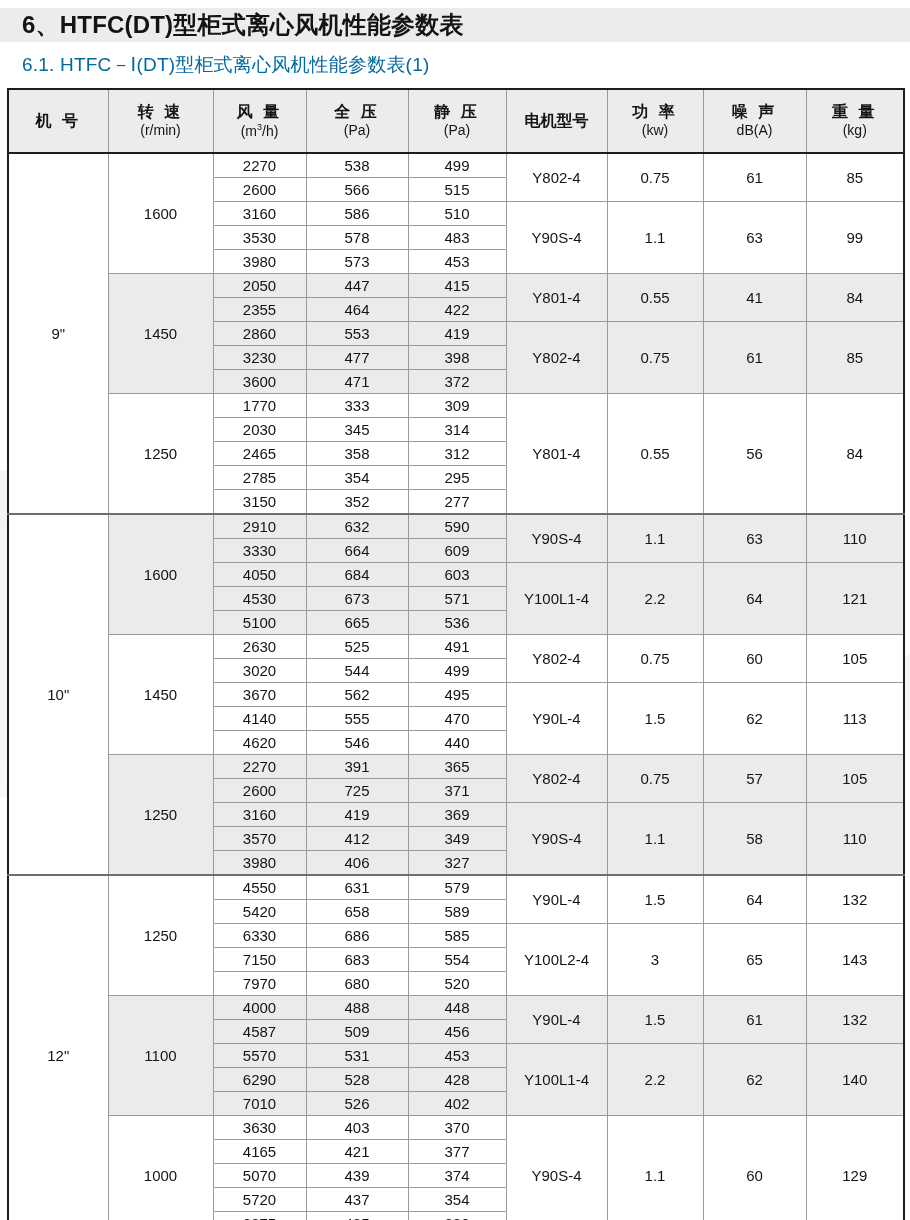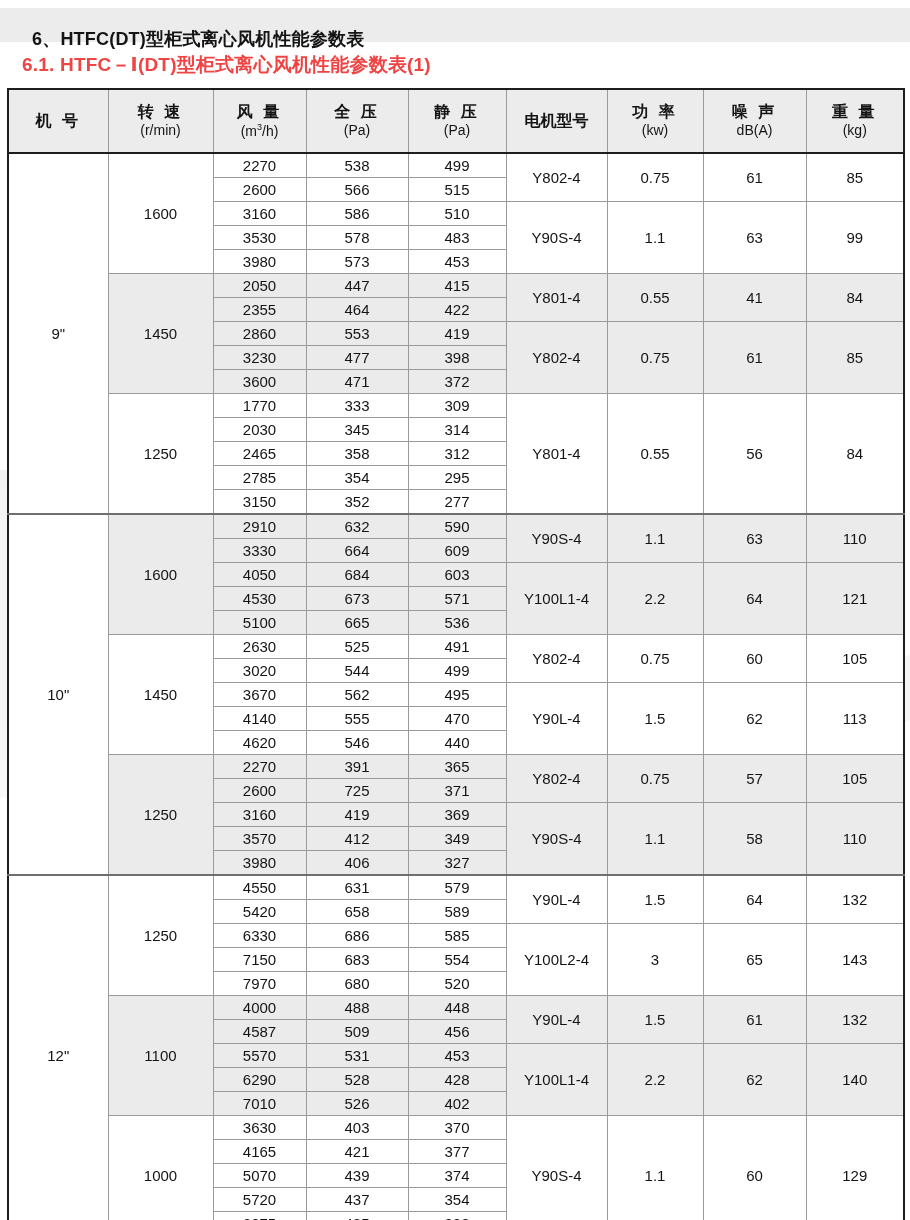--- a/index.html
+++ b/index.html
@@ -29,28 +29,28 @@
   .wm5{left:0px;top:560px;width:300px;height:200px;
        background:#f4f4f4;opacity:.7;
        clip-path:polygon(0 0,100% 38%,100% 100%,0 100%);}
 
   
   .title-band{
     position:absolute;left:0;top:8px;width:910px;height:34px;
     background:#ececec;z-index:1;
   }
   .title-main{
-    position:absolute;left:32px;top:9px;z-index:2;
-    font-size:18px;font-weight:bold;letter-spacing:.2px;
-    line-height:32px;white-space:nowrap;color:#141414;margin-top:14px;
+    position:absolute;left:22px;top:9px;z-index:2;
+    font-size:24px;font-weight:bold;letter-spacing:.2px;
+    line-height:32px;white-space:nowrap;color:#141414;
   }
   .title-sub{
     position:absolute;left:22px;top:52px;z-index:2;
-    font-size:19px;font-weight:bold;letter-spacing:.2px;
-    line-height:26px;white-space:nowrap;color:#ef4444;
+    font-size:19px;font-weight:normal;letter-spacing:.2px;
+    line-height:26px;white-space:nowrap;color:#0369a1;
   }
 
   
   .tbl-wrap{position:absolute;left:7px;top:88px;width:896px;z-index:2;}
   table.perf{
     border-collapse:collapse;
     width:896px;
     table-layout:fixed;
     background:transparent;
     border:2px solid #1d1d1d;

